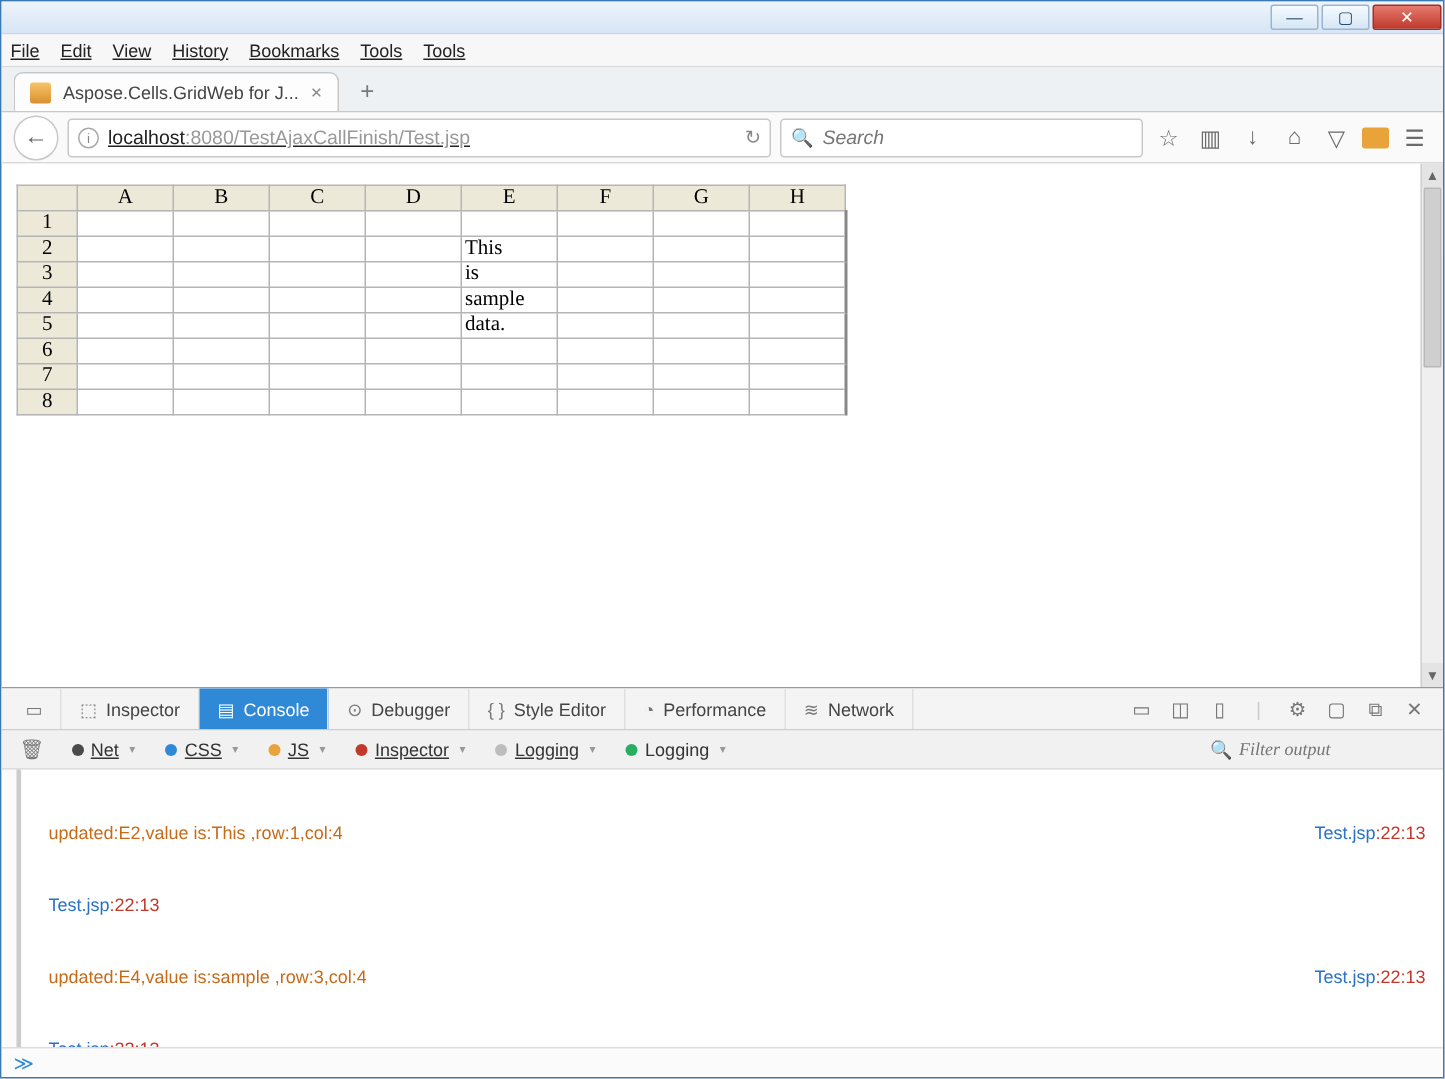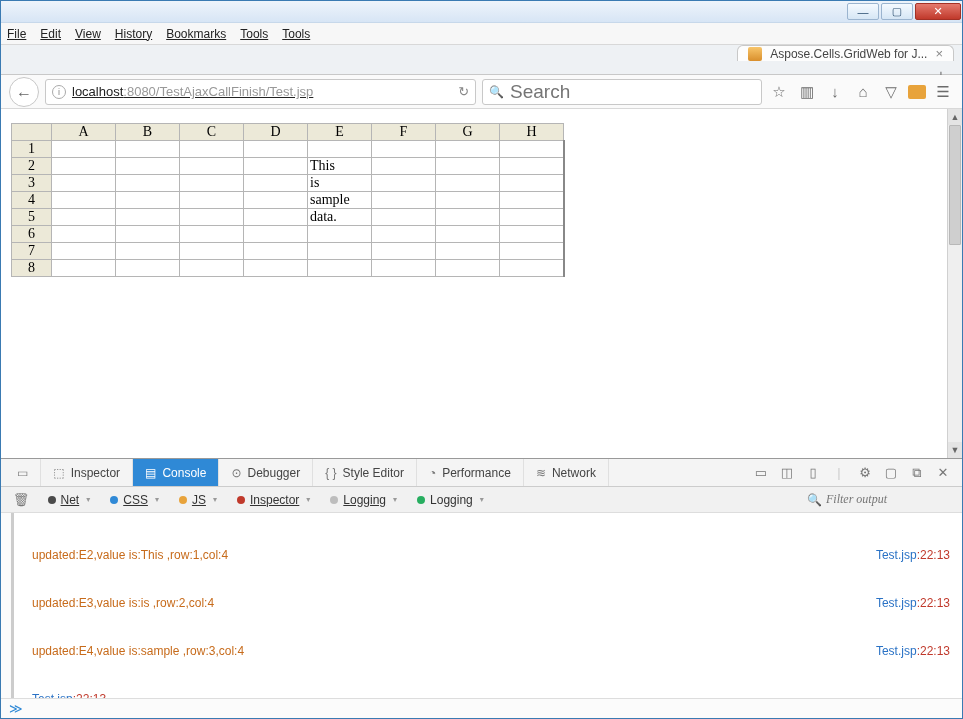--- a/index.html
+++ b/index.html
@@ -9,36 +9,36 @@
 .titlebar { height: 22px; background: linear-gradient(#eef4fb, #d7e5f5); display: flex; justify-content: flex-end; align-items: stretch; border-bottom: 1px solid #c7d8ea; }
 .winbtn { width: 32px; display: flex; align-items: center; justify-content: center; border: 1px solid #9bb4cf; background: linear-gradient(#f5faff,#d6e6f5); margin: 2px 1px; border-radius: 2px; font-size: 11px; color: #274a6d; }
 .winbtn.close { background: linear-gradient(#e57a6e,#c0392b); color: #fff; border-color: #a33025; width: 46px; }
 
 
 .menubar { height: 22px; display: flex; align-items: center; padding: 0 6px; gap: 14px; border-bottom: 1px solid #d8d8d8; background: #f7f7f7; text-align: center; }
 .menubar span { font-size: 12px; color: #222; cursor: default; }
 .menubar span u { text-decoration: underline; }
 
 
-.tabstrip { height: 30px; background: #eef1f4; display: flex; align-items: flex-end; padding: 0 8px; gap: 6px; border-bottom: 1px solid #c8c8c8; flex-direction: column; }
+.tabstrip { height: 30px; background: #eef1f4; display: flex; align-items: flex-end; padding: 0 8px; gap: 6px; border-bottom: 1px solid #c8c8c8; }
 .tab { height: 26px; background: #fdfdfd; border: 1px solid #c8c8c8; border-bottom: none; border-radius: 6px 6px 0 0; display: flex; align-items: center; padding: 0 10px; gap: 8px; font-size: 12px; color: #444; }
 .tab .favicon { width: 14px; height: 14px; background: linear-gradient(#f8c56a,#d98f2c); border-radius: 2px; }
 .tab .tabclose { font-size: 13px; color: #888; }
 .newtab { width: 26px; height: 24px; display: flex; align-items: center; justify-content: center; color: #777; font-size: 16px; }
 
 
 .navbar { height: 34px; display: flex; align-items: center; padding: 0 8px; gap: 6px; border-bottom: 1px solid #d8d8d8; background: #fafafa; }
 .navback { width: 30px; height: 30px; border: 1px solid #c8c8c8; border-radius: 50%; display: flex; align-items: center; justify-content: center; color: #666; font-size: 16px; background: #fff; }
 .urlbox { flex: 2; height: 26px; border: 1px solid #c8c8c8; border-radius: 3px; display: flex; align-items: center; padding: 0 6px; gap: 6px; background: #fff; }
 .urlbox .info { width: 14px; height: 14px; border: 1px solid #aaa; border-radius: 50%; font-size: 9px; color: #888; display: flex; align-items: center; justify-content: center; }
 .urlbox .urltext { flex: 1; font-size: 13px; color: #222; text-decoration: underline; }
 .urlbox .urltext .dim { color: #999; }
 .urlbox .reload { color: #888; font-size: 13px; }
 .searchbox { flex: 1; height: 26px; border: 1px solid #c8c8c8; border-radius: 3px; display: flex; align-items: center; padding: 0 6px; gap: 6px; background: #fff; }
-.searchbox input { border: none; outline: none; flex: 1; font-size: 19px; color: #555; }
+.searchbox input { border: none; outline: none; flex: 1; font-size: 13px; color: #555; font-style: italic; }
 .searchbox .mag { color: #888; font-size: 12px; }
 .tbicon { width: 22px; color: #6b6b6b; font-size: 15px; text-align: center; }
 .tbspecial { width: 18px; height: 14px; background: #e8a33b; border-radius: 2px; }
 
 
 .content { flex: 1; display: flex; overflow: hidden; }
 .page { flex: 1; padding: 14px 10px; background: #fff; overflow: auto; }
 .gridwrap { display: inline-block; }
 .grid { border-collapse: collapse; }
 .grid td, .grid th { border: 1px solid #b5b5b5; font-size: 14px; font-family: "Times New Roman", serif; padding: 0 2px; height: 17px; text-align: left; }
@@ -328,21 +328,20 @@
       <input placeholder="Filter output" style="">
     </div>
   </div>
 
   <div class="dt-console">
     <div class="dt-line">
       <span class="msg">updated:E2,value is:This ,row:1,col:4</span>
       <span class="src"><span>Test.jsp</span><span class="ln">:<span>22:13</span></span></span>
     </div>
     <div class="dt-line">
-      <span class="msg">updated:E3,value is:is ,row:2,col:4</span>
       <span class="src"><span>Test.jsp</span><span class="ln">:<span>22:13</span></span></span>
     </div>
     <div class="dt-line">
       <span class="msg">updated:E4,value is:sample ,row:3,col:4</span>
       <span class="src"><span>Test.jsp</span><span class="ln">:<span>22:13</span></span></span>
     </div>
     <div class="dt-line">
       <span class="src"><span>Test.jsp</span><span class="ln">:<span>22:13</span></span></span>
     </div>
   </div>

